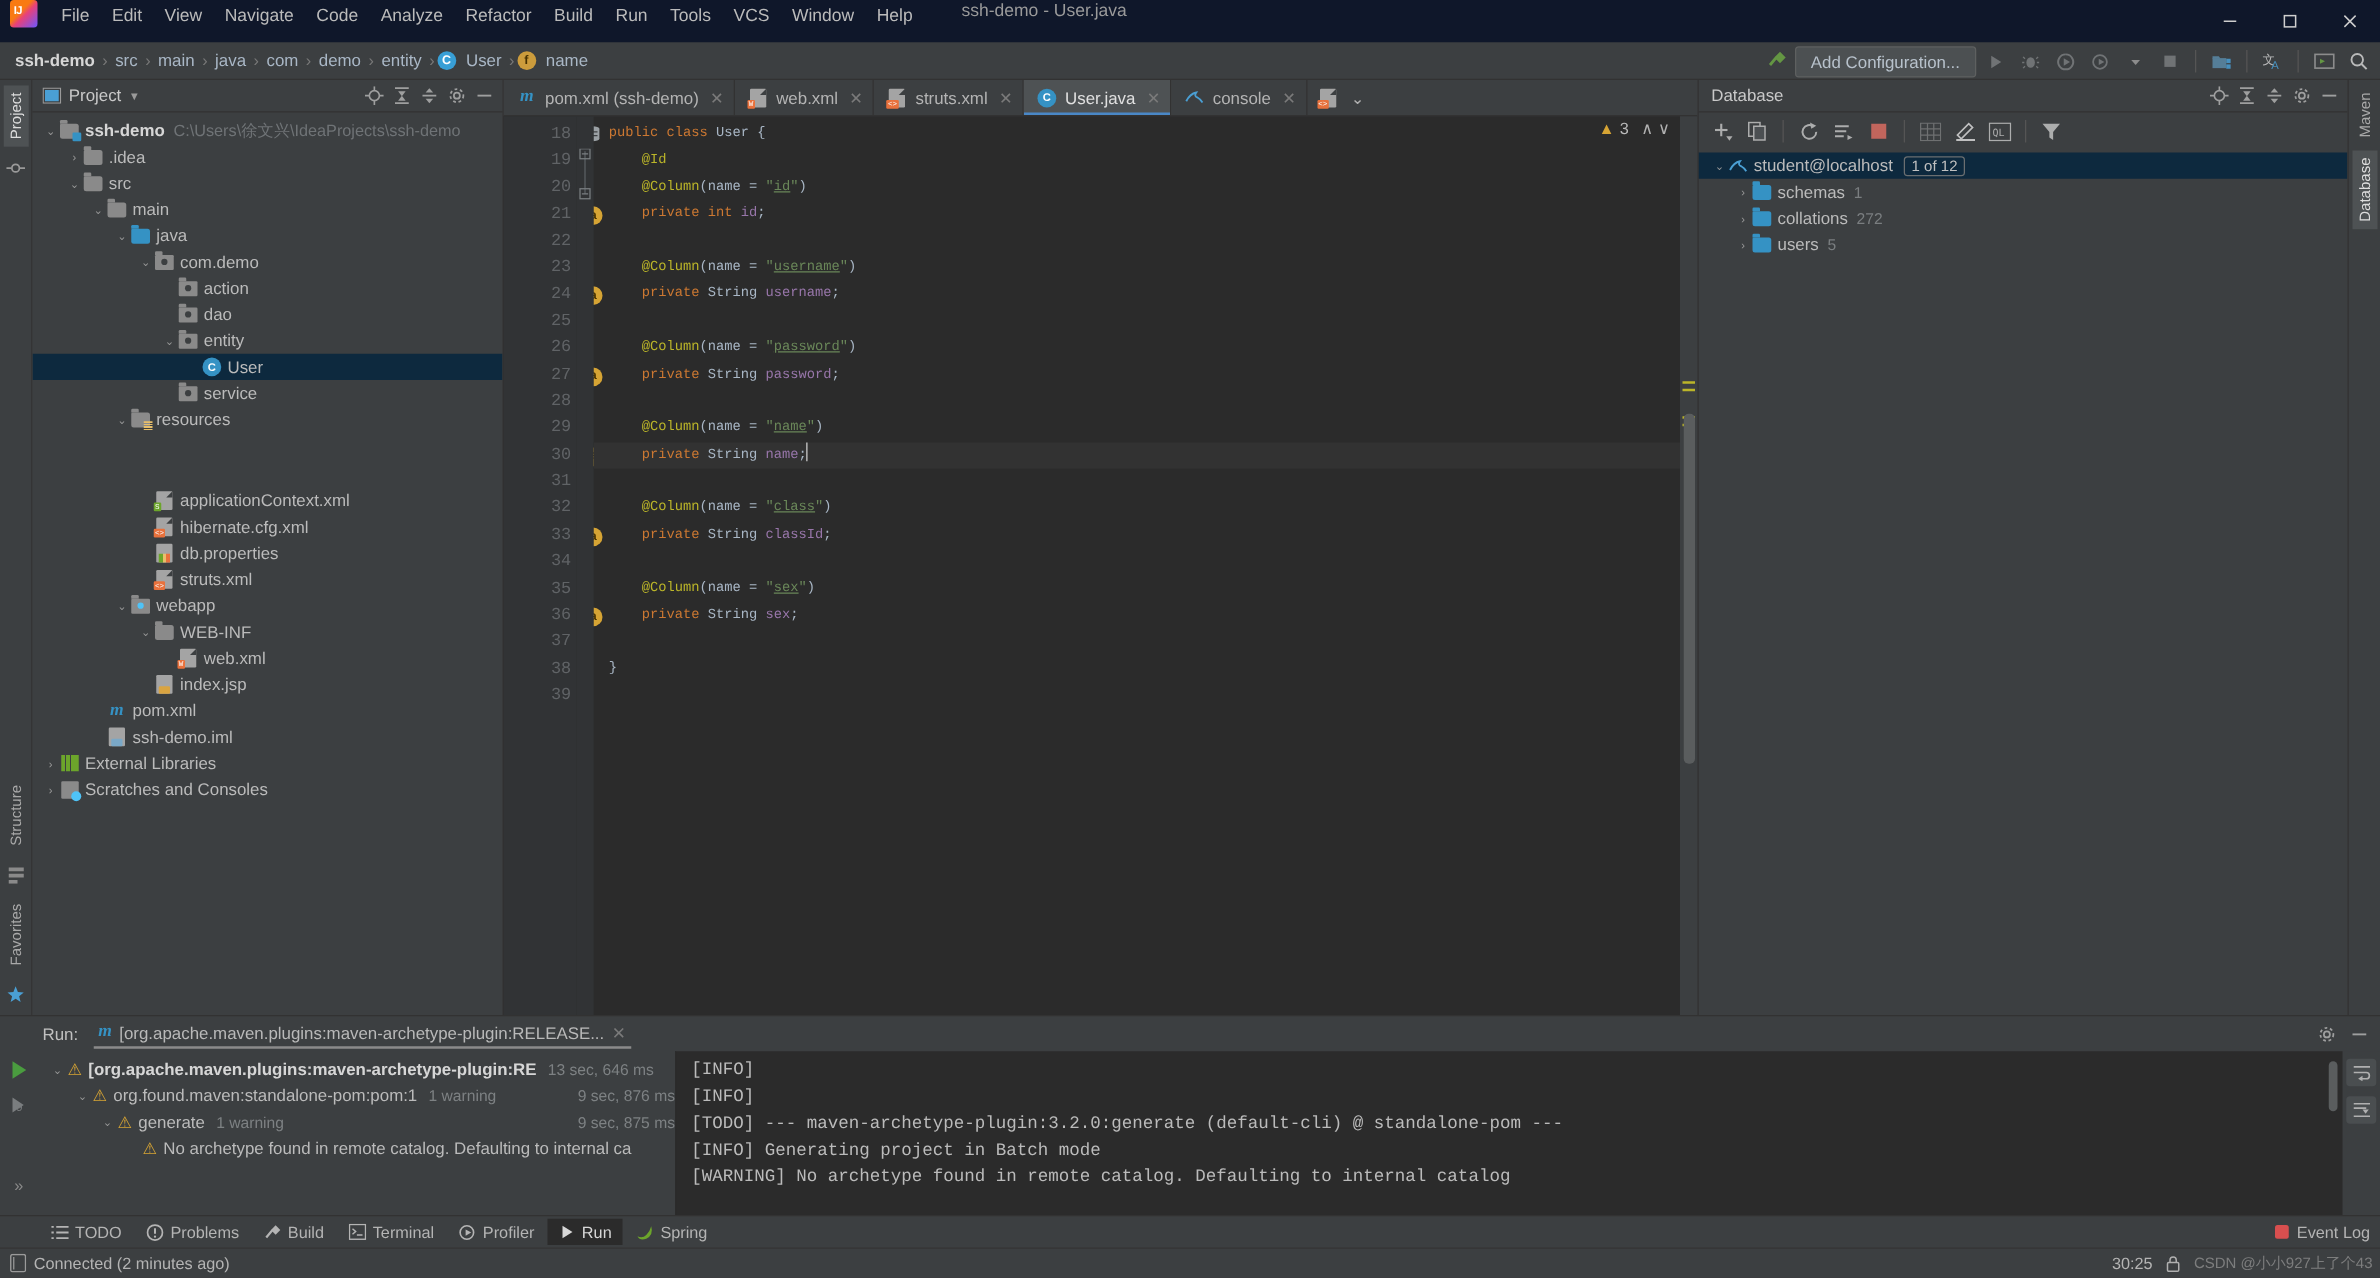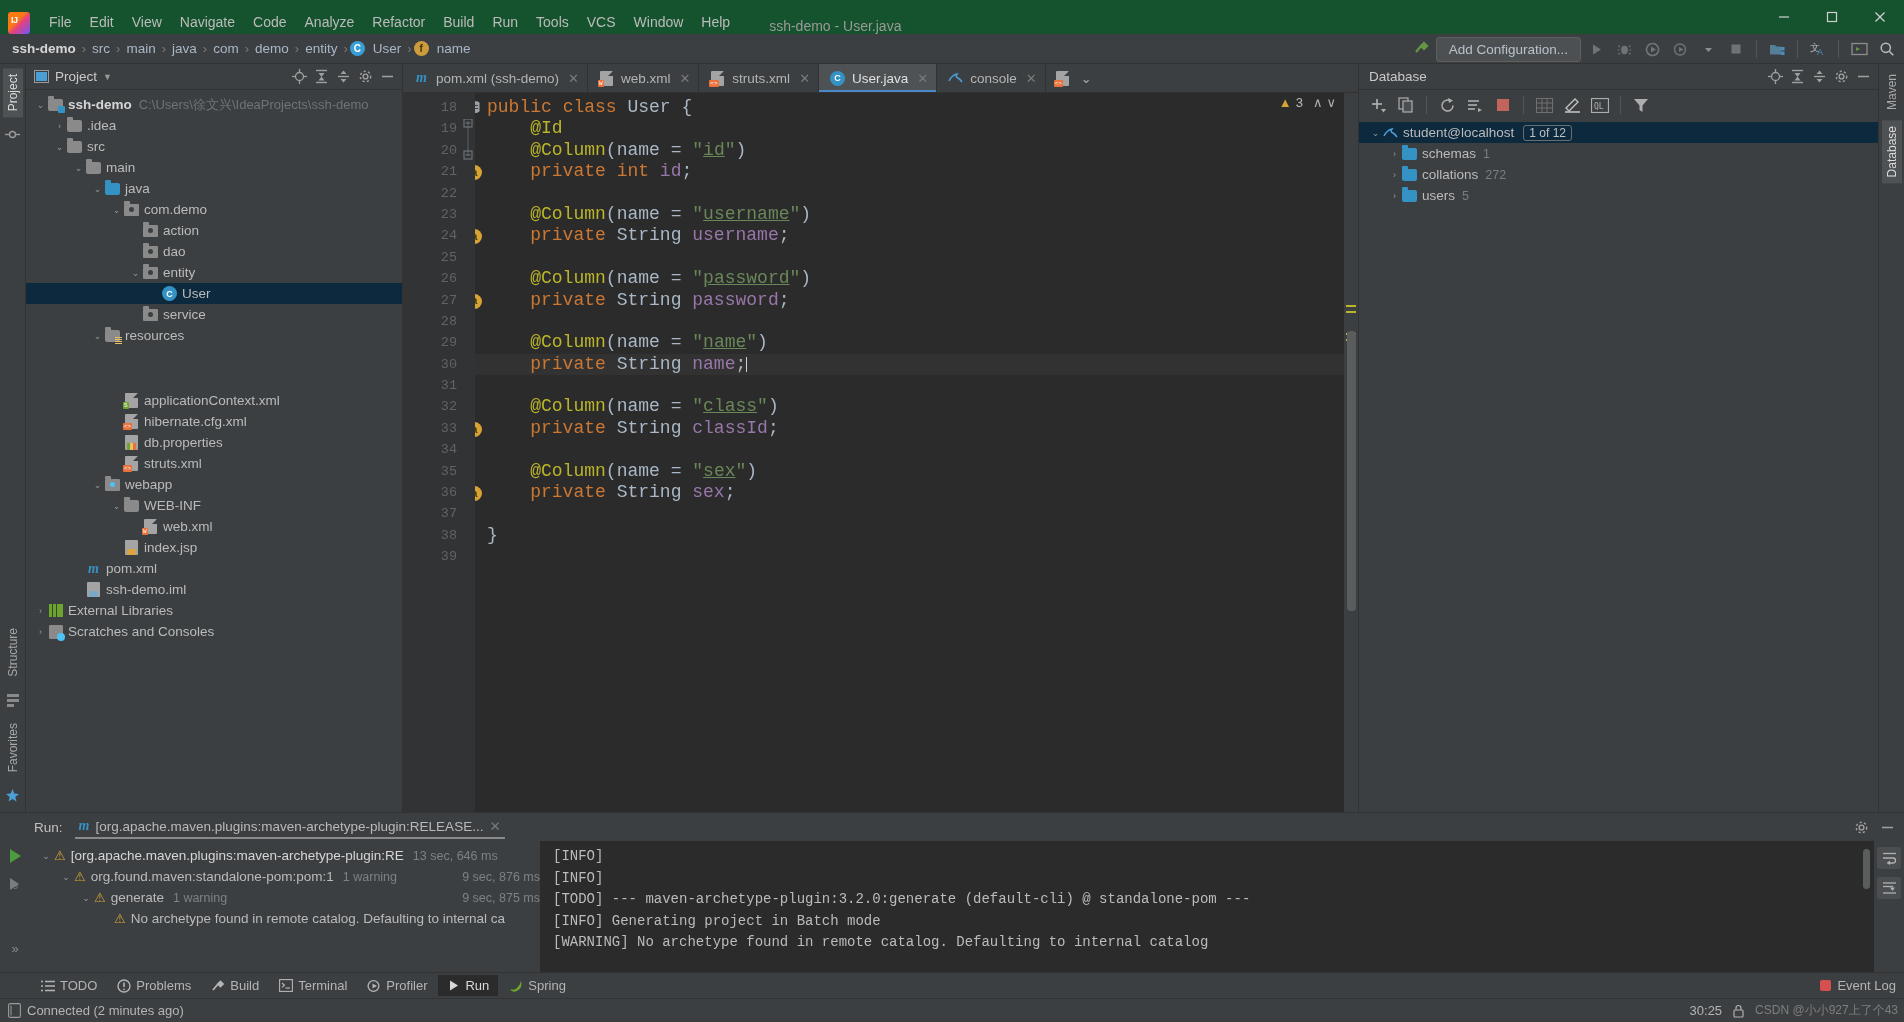--- a/index.html
+++ b/index.html
@@ -8,21 +8,21 @@
     background: #3c3f41;
     font-family: "Liberation Sans", sans-serif;
     font-size: 13px;
     color: #bbbbbb;
     overflow: hidden;
   }
   .app { position: relative; width: 1904px; height: 1022px; display: flex; flex-direction: column; }
 
   
   .menubar {
-    height: 34px; background: #14532d; display: flex; align-items: flex-end;
+    height: 34px; background: #0f172a; display: flex; align-items: flex-start;
     padding-left: 8px; flex: none; position: relative;
   }
   .ij-logo {
     width: 22px; height: 22px; margin-right: 10px; border-radius: 3px;
     background: linear-gradient(135deg,#f97a12 0%, #f97a12 40%, #e8417a 55%, #6b57ff 100%);
     position: relative; flex: none;
   }
   .ij-logo::after {
     content: "IJ"; position: absolute; left: 3px; top: 3px;
     font-size: 9px; font-weight: bold; color: #fff; letter-spacing: -0.5px;
@@ -157,21 +157,21 @@
   .gline { height: 21.4px; line-height: 21.4px; padding-right: 4px; position: relative; }
   .gmark { position: absolute; right: -22px; top: 3px; width: 16px; height: 16px; }
   .annot {
     width: 15px; height: 15px; border-radius: 50%; background: #d6a434; color: #4a3400;
     font-size: 10px; display: flex; align-items: center; justify-content: center; font-weight: bold;
     font-family: "Liberation Sans", sans-serif;
   }
   .foldcol { width: 14px; background: #313335; flex: none; position: relative; }
   .code {
     flex: 1; padding: 4px 0 0 12px; font-family: "Liberation Mono", monospace;
-    font-size: 18px; line-height: 21.4px; color: #a9b7c6; white-space: pre; overflow: hidden; position: relative;
+    font-size: 11px; line-height: 21.4px; color: #a9b7c6; white-space: pre; overflow: hidden; position: relative;
   }
   .cl { height: 21.4px; }
   .cl.cur { background: #323232; margin-left:-12px; padding-left:12px; }
   .kw { color: #cc7832; }
   .ann { color: #bbb529; }
   .str { color: #6a8759; text-decoration: underline; text-decoration-color:#6a8759; }
   .strq { color: #6a8759; }
   .fld { color: #9876aa; }
   .typ { color: #a9b7c6; }
   .caret { display:inline-block; width:1px; height:15px; background:#cfcfcf; vertical-align:-3px; }
@@ -207,21 +207,21 @@
     border-bottom: 2px solid #8a8a8a; padding: 3px 4px;
   }
   .run-head-right { position: absolute; right: 6px; top: 0; height: 28px; display: flex; align-items: center; gap: 4px; }
   .run-body { flex: 1; display: flex; min-height: 0; }
   .run-side { width: 30px; display: flex; flex-direction: column; align-items: center; gap: 10px; padding-top: 6px; flex: none; }
   .run-tree { width: 510px; font-size: 13.5px; padding-top: 4px; overflow: hidden; flex: none; }
   .rrow { display: flex; align-items: center; height: 21px; white-space: nowrap; }
   .rarrow { width: 16px; text-align: center; color: #9a9a9a; font-size: 9px; flex: none; }
   .rwarn { color: #d6a434; margin-right: 5px; font-size: 13px; }
   .rtext { color: #bbbbbb; }
-  .rtext.b { font-weight: normal; color: #d6d6d6; }
+  .rtext.b { font-weight: bold; color: #d6d6d6; }
   .rdim { color: #7d8183; margin-left: 9px; font-size: 12.5px; }
   .console-wrap { flex: 1; background: #2b2b2b; border-left: 1px solid #2b2b2b; position: relative; min-width: 0; overflow:hidden; }
   .console {
     font-family: "Liberation Mono", monospace; font-size: 14px; line-height: 21.5px;
     color: #bbbbbb; padding: 5px 0 0 12px; white-space: pre;
   }
   .cscroll { position: absolute; right: 4px; top: 8px; width: 7px; height: 40px; background: #5a5d5e; border-radius: 4px; }
   .run-right-rail { width: 30px; background: #3c3f41; display:flex; flex-direction:column; align-items:center; gap:8px; padding-top: 6px; flex:none;}
   .rr-ico { width:24px; height:22px; display:flex; align-items:center; justify-content:center; background:#4a4e50; border-radius:3px;}
 

